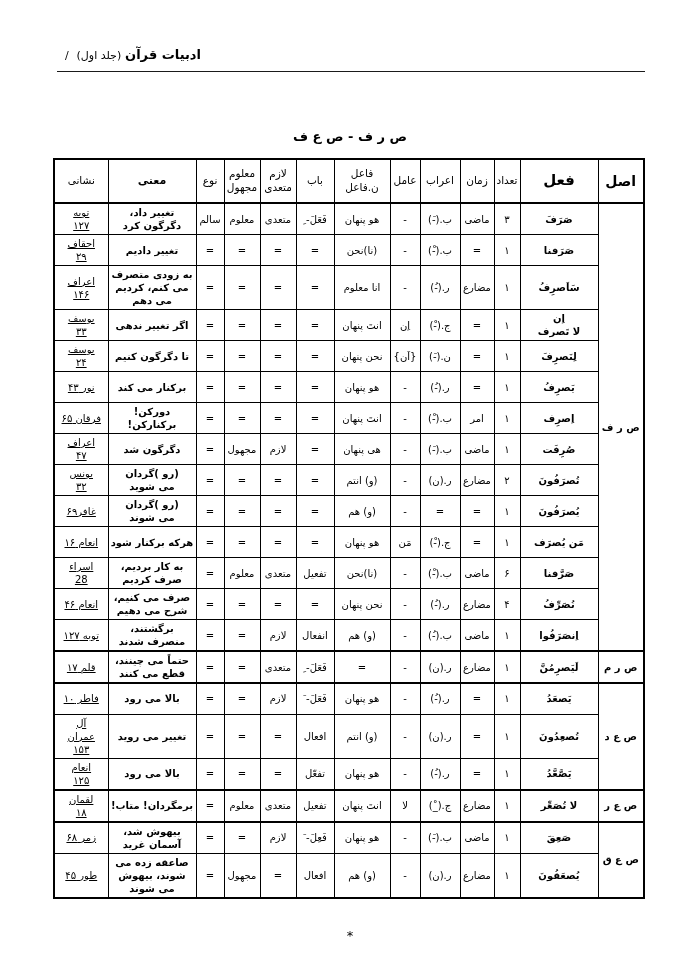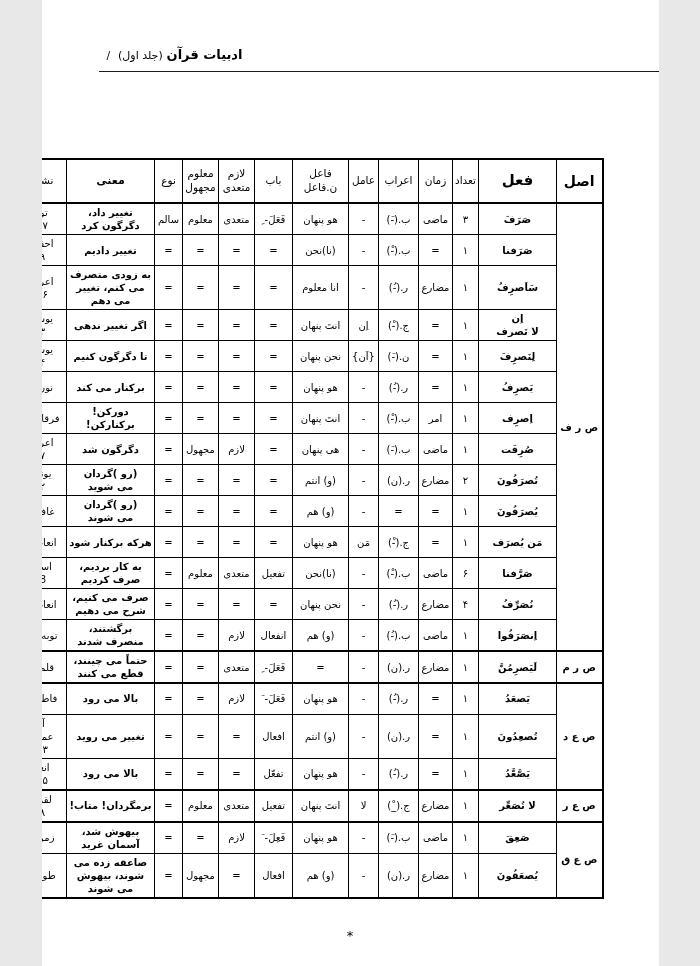--- a/index.html
+++ b/index.html
@@ -1,17 +1,17 @@
 <!DOCTYPE html>
 <html lang="fa" dir="rtl"><head>
 <meta charset="utf-8">
 <style>
   html,body{margin:0;padding:0;background:#e8e8e8;}
   .page{
-    position:relative;width:617px;height:966px;margin:0 auto;background:#ffffff;
+    position:relative;width:700px;height:966px;margin:0 auto;background:#ffffff;
     font-family:"DejaVu Sans","Liberation Sans",sans-serif;color:#000;overflow:hidden;
     direction:rtl;
   }
   .book-header{
     position:absolute;top:47px;left:65px;direction:rtl;white-space:nowrap;
     font-size:12px;
   }
   .book-header .bold{font-weight:bold;font-size:13px;}
   .book-header .vol{font-size:11px;}
   .book-header .slash{font-size:11px;margin-right:4px;}
@@ -32,21 +32,21 @@
     padding:2px 1px;white-space:pre-line;line-height:1.3;
     font-size:10px;overflow:hidden;
   }
   table.morph{border:2px solid #000;}
   table.morph thead th{height:38px;font-size:10.5px;font-weight:normal;border-bottom:2px solid #000;}
   table.morph thead th.h-asl{font-size:14px;font-weight:bold;}
   table.morph thead th.h-verb{font-size:15px;font-weight:bold;}
   table.morph thead th.h-meaning{font-size:11px;font-weight:bold;text-align:center;}
   td.cell-verb{font-size:14.5px;font-weight:bold;line-height:1.2;}
   td.cell-meaning{font-size:10.5px;font-weight:bold;line-height:1.35;}
-  td.cell-ref{font-size:9.5px;line-height:1.25;}
+  td.cell-ref{font-size:9.5px;line-height:1.25;text-decoration:underline;}
   td.cell-count,td.cell-tense,td.cell-irab,td.cell-amel,td.cell-subject,
   td.cell-bab,td.cell-lazem,td.cell-malum,td.cell-type{font-size:9.5px;}
   td.root-cell{
     vertical-align:top;padding-top:8px;font-size:11.5px;font-weight:bold;
     letter-spacing:1px;
   }
   tr.group-start td{border-top:2px solid #000;}
   tr.mrow{height:31px;}
   .footer-star{
     position:absolute;top:928px;left:0;right:0;text-align:center;font-size:13px;
@@ -57,20 +57,21 @@
 
 <div class="page">
 
   <div class="book-header">
     <span class="bold">ادبیات قرآن</span>
     <span class="vol">(جلد اول)</span>
     <span class="slash">/</span>
   </div>
   <div class="header-rule"></div>
 
+  <div class="section-title">ص ر ف - ص ع ف</div>
 
   <table class="morph">
     <colgroup>
       <col style="width:46px">
         <col style="width:78px">
         <col style="width:26px">
       <col style="width:34px">
         <col style="width:40px">
         <col style="width:30px">
       <col style="width:56px">
@@ -139,21 +140,21 @@
           <td class="cell-count">١</td>
           <td class="cell-tense">مضارع</td>
           <td class="cell-irab">ر.(-ُ)</td>
           <td class="cell-amel">-</td>
           <td class="cell-subject">انا معلوم</td>
           <td class="cell-bab">=</td>
           <td class="cell-lazem">=</td>
           <td class="cell-malum">=</td>
           <td class="cell-type">=</td>
           <td class="cell-meaning">به زودی متصرف
-می کنم، تغییر
+می کنم، کردیم
 می دهم</td>
           <td class="cell-ref">اعراف
 ١۴۶</td>
         </tr>
         <tr class="mrow">
           <td class="cell-verb">اِن
 لا تَصرف</td>
           <td class="cell-count">١</td>
           <td class="cell-tense">=</td>
           <td class="cell-irab">ج.(-ْ)</td>

